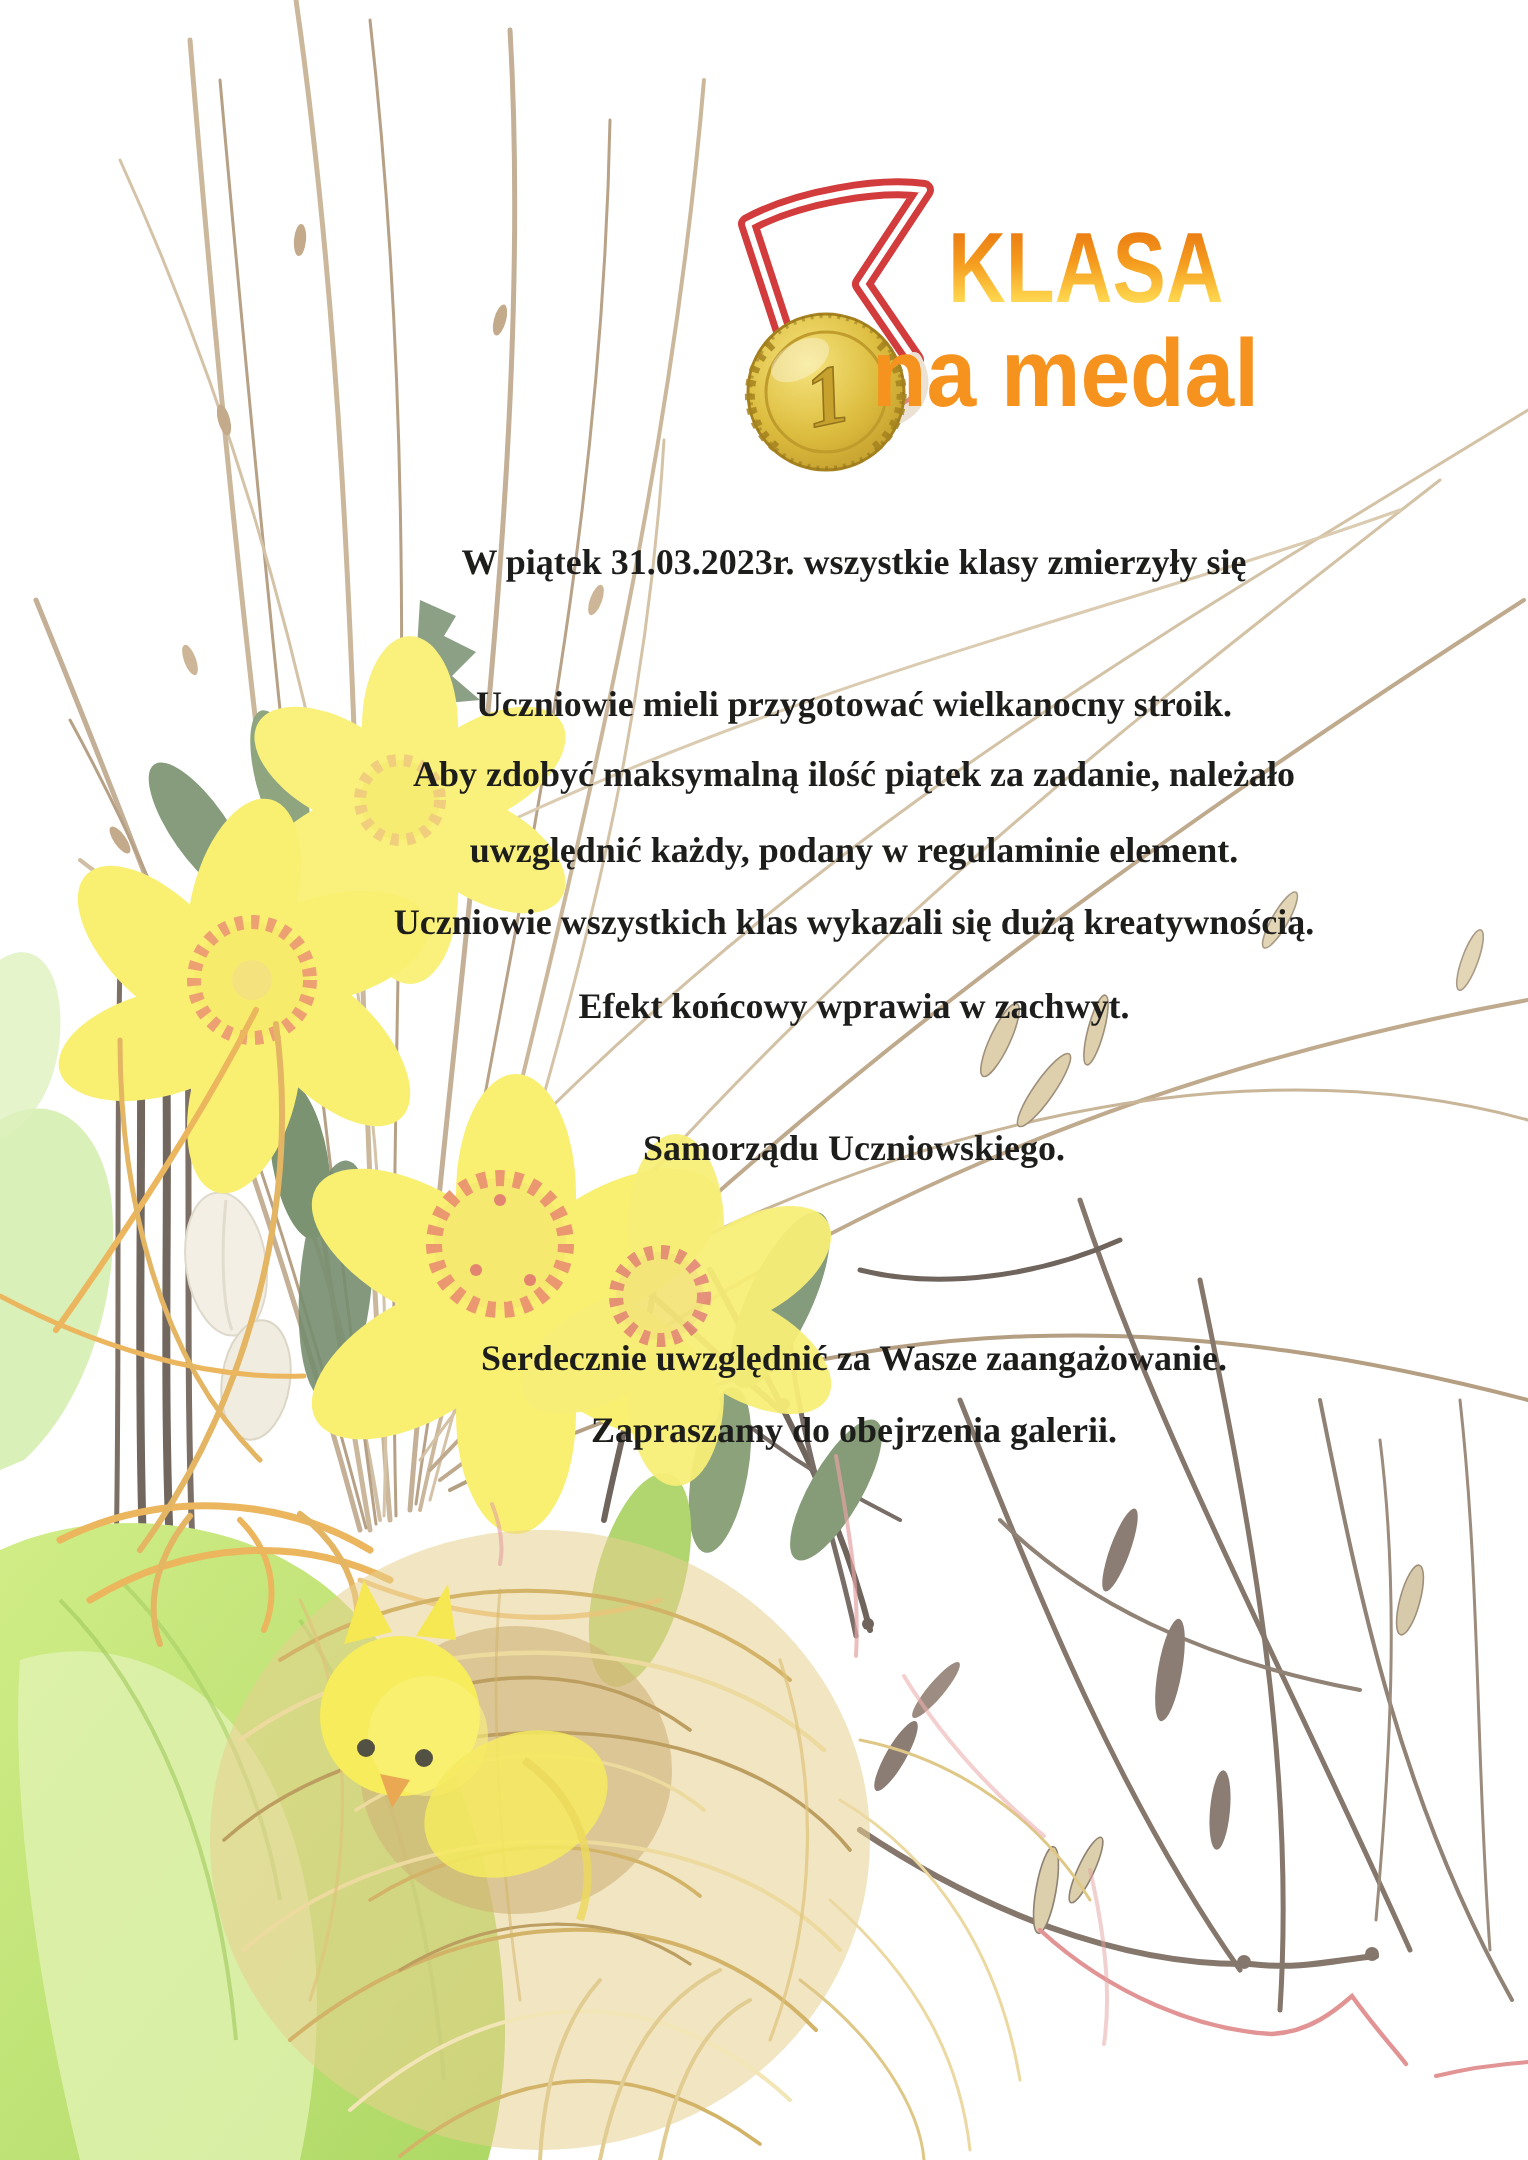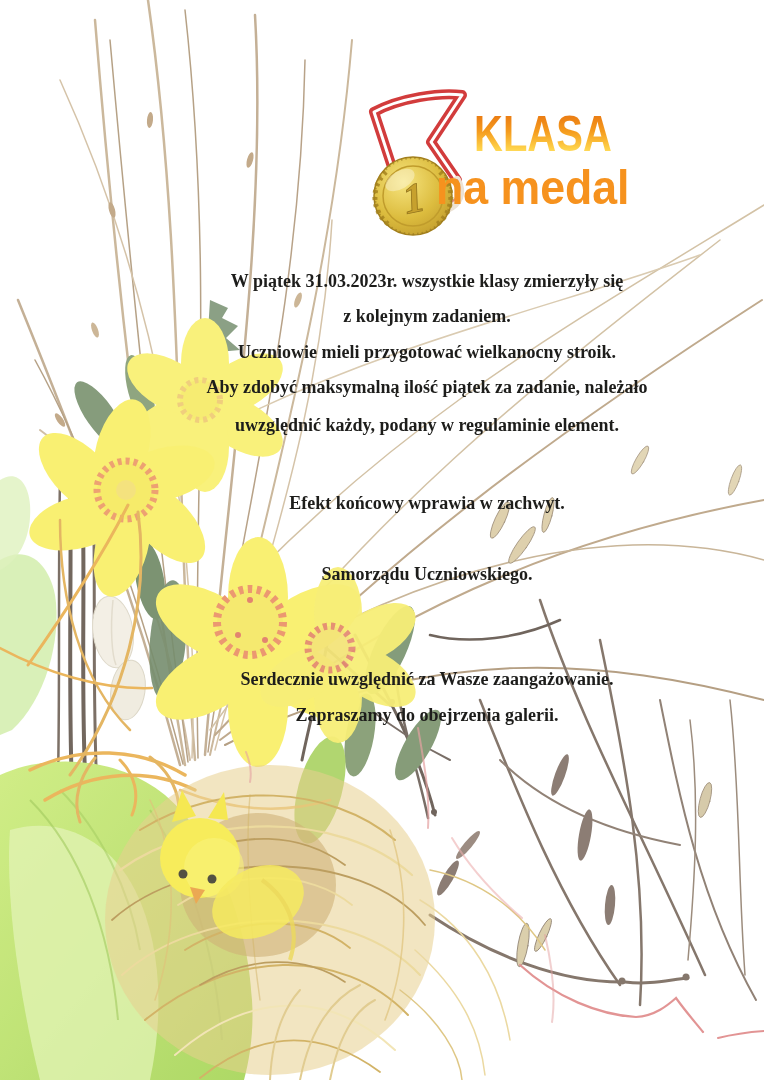--- a/index.html
+++ b/index.html
@@ -285,23 +285,23 @@
       <ellipse cx="400" cy="180" rx="16" ry="9" fill="#ffffff" opacity="0.35" transform="rotate(-30 400 180)"></ellipse>
       <text x="414" y="212" text-anchor="middle" font-family="Liberation Serif, DejaVu Serif, serif" font-size="42" font-weight="bold" font-style="italic" fill="#c7a12e" stroke="#93741d" stroke-width="0.8" transform="rotate(-12 414 200)">1</text>
     </g>
   </svg>
 
   <div class="logo-title">KLASA</div>
   <div class="logo-subtitle">na medal</div>
 
   <div class="announcement">
     <div class="line l1">W piątek 31.03.2023r. wszystkie klasy zmierzyły się</div>
-    <div class="line l2">z kolejnym zadaniem.</div>
     <div class="line l3">Uczniowie mieli przygotować wielkanocny stroik.</div>
     <div class="line l4">Aby zdobyć maksymalną ilość piątek za zadanie, należało</div>
     <div class="line l5">uwzględnić każdy, podany w regulaminie element.</div>
+    <div class="line l6">Uczniowie wszystkich klas wykazali się dużą kreatywnością.</div>
     <div class="line l7">Efekt końcowy wprawia w zachwyt.</div>
     <div class="line l9">Samorządu Uczniowskiego.</div>
     <div class="line l10">Serdecznie uwzględnić za Wasze zaangażowanie.</div>
     <div class="line l11">Zapraszamy do obejrzenia galerii.</div>
   </div>
 
 </div>
 
 </body></html>

